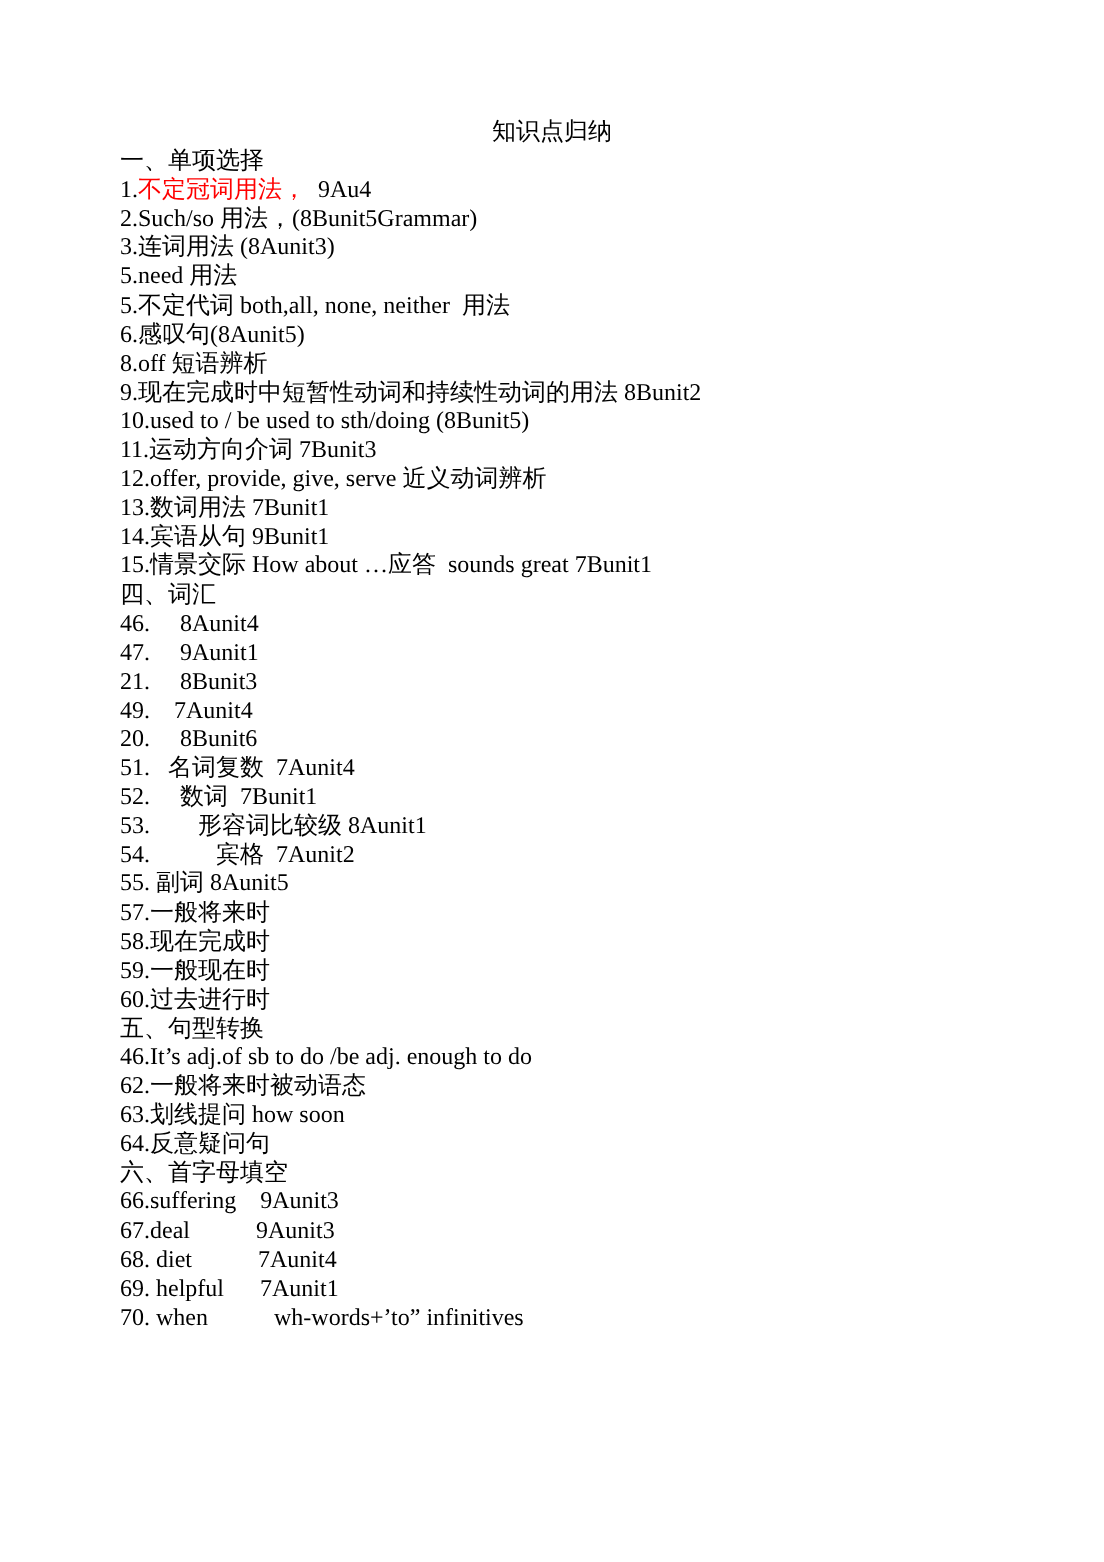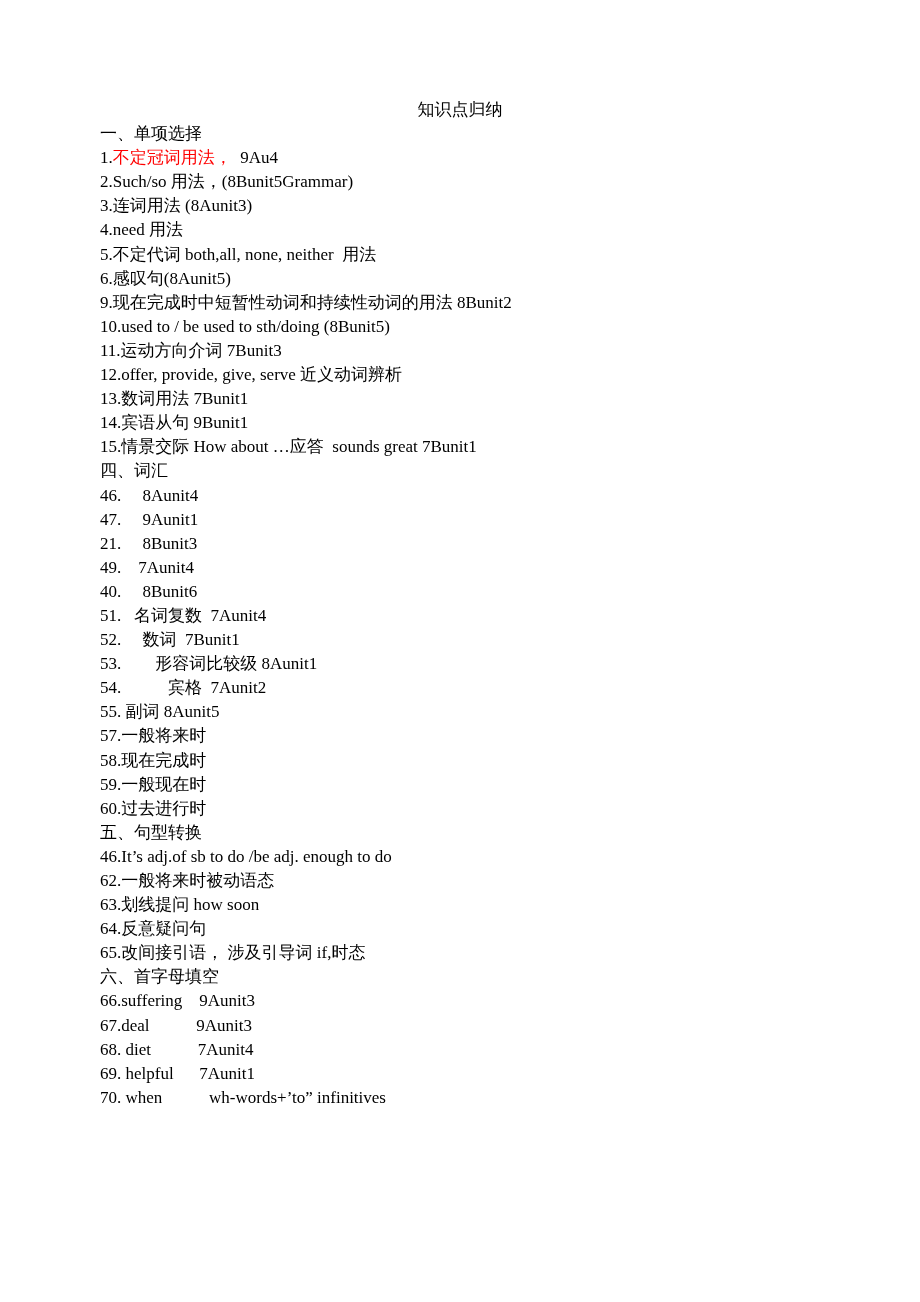--- a/index.html
+++ b/index.html
@@ -19,72 +19,72 @@
     background: var(--paper, #ffffff);
     color: var(--ink, #000000);
     font-family: "Liberation Serif", "DejaVu Serif", serif;
     overflow: hidden;
   }
   .doc {
     padding: 98px 100px 0 100px;
     width: 100%;
   }
   .line {
-    font-size: 17px;
+    font-size: 20px;
     line-height: 24.1px;
     white-space: pre;
     font-weight: 400;
   }
   .line.center {
     text-align: center;
   }
   .seg { color: inherit; }
   .seg.red { color: var(--highlight, #ff0000); }
 </style>
 </head>
 <body>
 
 <div class="page">
   <div class="doc" id="doc">
       <div class="line center"><span class="seg">知识点归纳</span></div>
       <div class="line"><span class="seg">一、单项选择</span></div>
       <div class="line"><span class="seg">1.</span><span class="seg red">不定冠词用法，</span><span class="seg">  9Au4</span></div>
       <div class="line"><span class="seg">2.Such/so 用法，(8Bunit5Grammar)</span></div>
       <div class="line"><span class="seg">3.连词用法 (8Aunit3)</span></div>
-      <div class="line"><span class="seg">4.need 用法</span></div>
+      <div class="line"><span class="seg">5.need 用法</span></div>
       <div class="line"><span class="seg">5.不定代词 both,all, none, neither  用法</span></div>
       <div class="line"><span class="seg">6.感叹句(8Aunit5)</span></div>
+      <div class="line"><span class="seg">8.off 短语辨析</span></div>
       <div class="line"><span class="seg">9.现在完成时中短暂性动词和持续性动词的用法 8Bunit2</span></div>
       <div class="line"><span class="seg">10.used to / be used to sth/doing (8Bunit5)</span></div>
       <div class="line"><span class="seg">11.运动方向介词 7Bunit3</span></div>
       <div class="line"><span class="seg">12.offer, provide, give, serve 近义动词辨析</span></div>
       <div class="line"><span class="seg">13.数词用法 7Bunit1</span></div>
       <div class="line"><span class="seg">14.宾语从句 9Bunit1</span></div>
       <div class="line"><span class="seg">15.情景交际 How about …应答  sounds great 7Bunit1</span></div>
       <div class="line"><span class="seg">四、词汇</span></div>
       <div class="line"><span class="seg">46.     8Aunit4</span></div>
       <div class="line"><span class="seg">47.     9Aunit1</span></div>
       <div class="line"><span class="seg">21.     8Bunit3</span></div>
       <div class="line"><span class="seg">49.    7Aunit4</span></div>
-      <div class="line"><span class="seg">40.     8Bunit6</span></div>
+      <div class="line"><span class="seg">20.     8Bunit6</span></div>
       <div class="line"><span class="seg">51.   名词复数  7Aunit4</span></div>
       <div class="line"><span class="seg">52.     数词  7Bunit1</span></div>
       <div class="line"><span class="seg">53.        形容词比较级 8Aunit1</span></div>
       <div class="line"><span class="seg">54.           宾格  7Aunit2</span></div>
       <div class="line"><span class="seg">55. 副词 8Aunit5</span></div>
       <div class="line"><span class="seg">57.一般将来时</span></div>
       <div class="line"><span class="seg">58.现在完成时</span></div>
       <div class="line"><span class="seg">59.一般现在时</span></div>
       <div class="line"><span class="seg">60.过去进行时</span></div>
       <div class="line"><span class="seg">五、句型转换</span></div>
       <div class="line"><span class="seg">46.It’s adj.of sb to do /be adj. enough to do</span></div>
       <div class="line"><span class="seg">62.一般将来时被动语态</span></div>
       <div class="line"><span class="seg">63.划线提问 how soon</span></div>
       <div class="line"><span class="seg">64.反意疑问句</span></div>
-      <div class="line"><span class="seg">65.改间接引语， 涉及引导词 if,时态</span></div>
       <div class="line"><span class="seg">六、首字母填空</span></div>
       <div class="line"><span class="seg">66.suffering    9Aunit3</span></div>
       <div class="line"><span class="seg">67.deal           9Aunit3</span></div>
       <div class="line"><span class="seg">68. diet           7Aunit4</span></div>
       <div class="line"><span class="seg">69. helpful      7Aunit1</span></div>
       <div class="line"><span class="seg">70. when           wh-words+’to” infinitives</span></div>
     </div>
 </div>
 
 </body></html>

